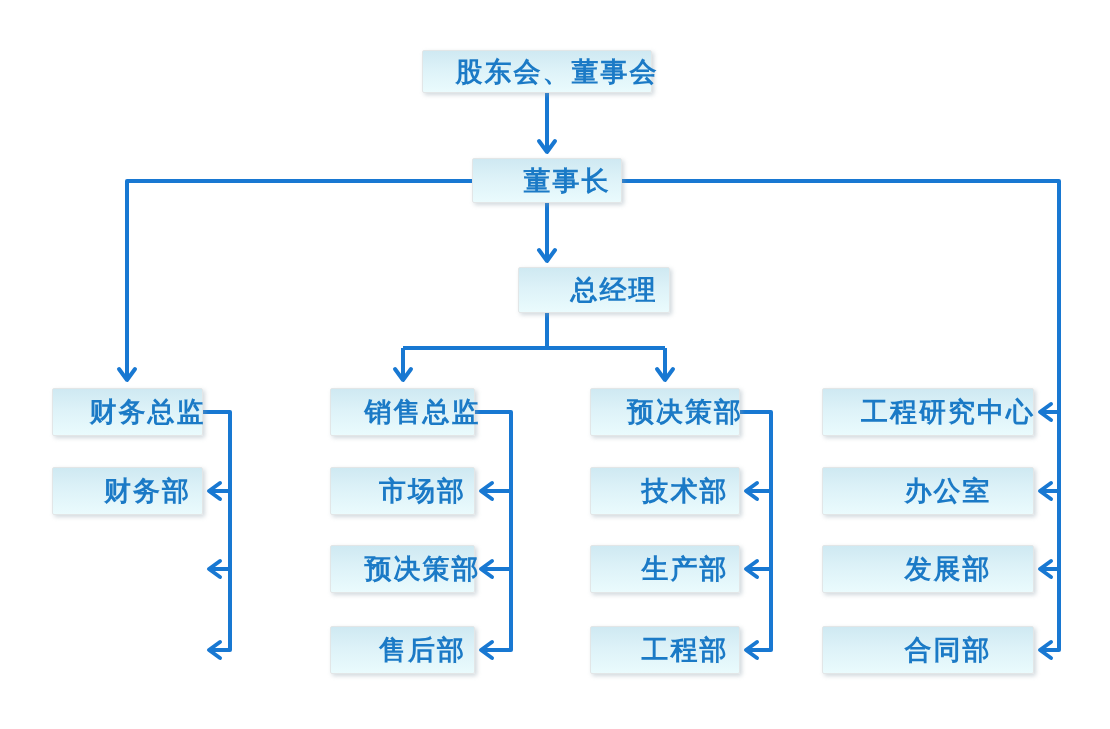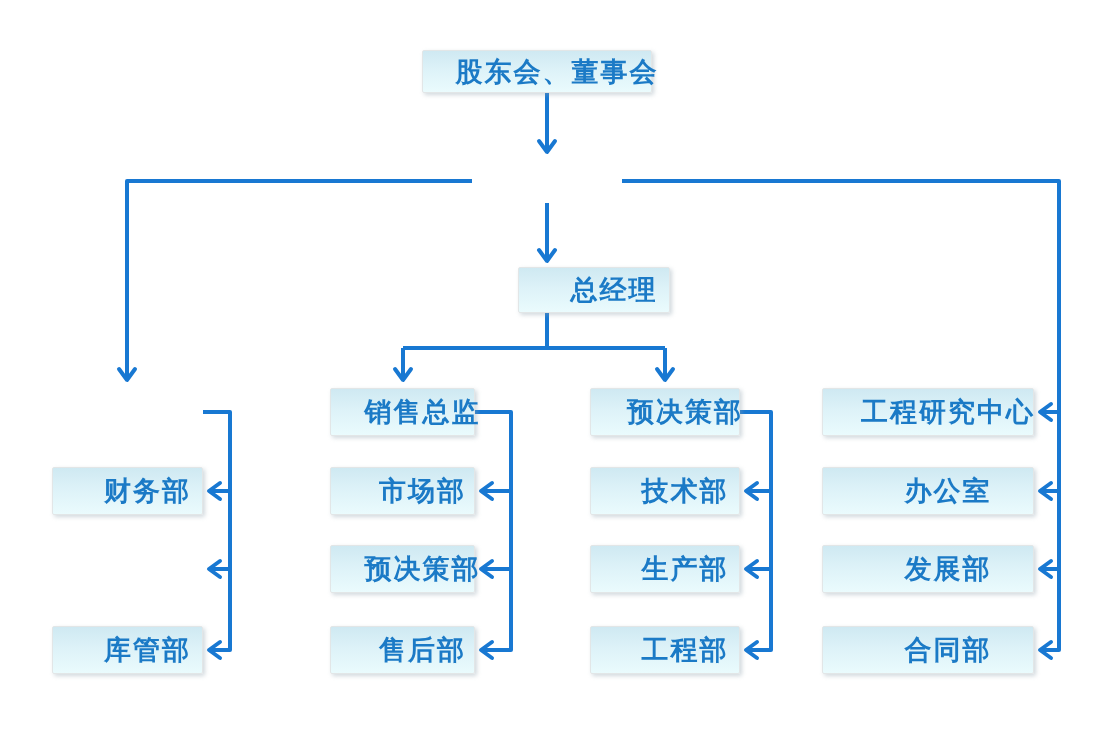--- a/index.html
+++ b/index.html
@@ -93,24 +93,25 @@
       <path d="M511,491 L481,491" marker-end="url(#arw)"></path>
       <path d="M511,569 L481,569" marker-end="url(#arw)"></path>
 
       <path d="M740,412 L771,412 L771,650 L746,650" marker-end="url(#arw)"></path>
       <path d="M771,491 L746,491" marker-end="url(#arw)"></path>
       <path d="M771,569 L746,569" marker-end="url(#arw)"></path>
     </g>
   </svg>
 
   <div class="node n-board">股东会、董事会</div>
+  <div class="node n-chair">董事长</div>
   <div class="node n-gm">总经理</div>
 
+  <div class="node c1 r1">财务总监</div>
   <div class="node c1 r2">财务部</div>
-  <div class="node c1 r4">库管部</div>
 
   <div class="node c2 r1">销售总监</div>
   <div class="node c2 r2">市场部</div>
   <div class="node c2 r3">预决策部</div>
   <div class="node c2 r4">售后部</div>
 
   <div class="node c3 r1">预决策部</div>
   <div class="node c3 r2">技术部</div>
   <div class="node c3 r3">生产部</div>
   <div class="node c3 r4">工程部</div>

